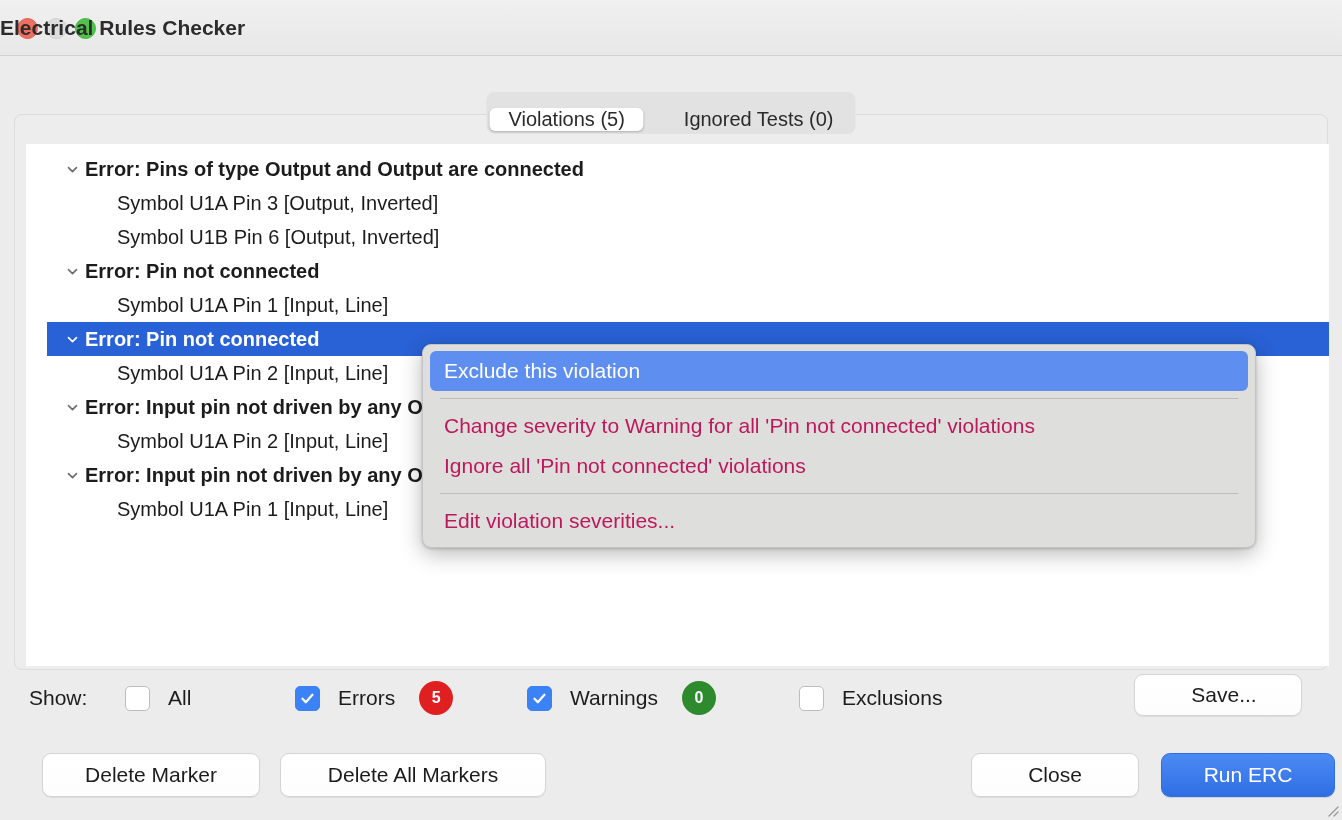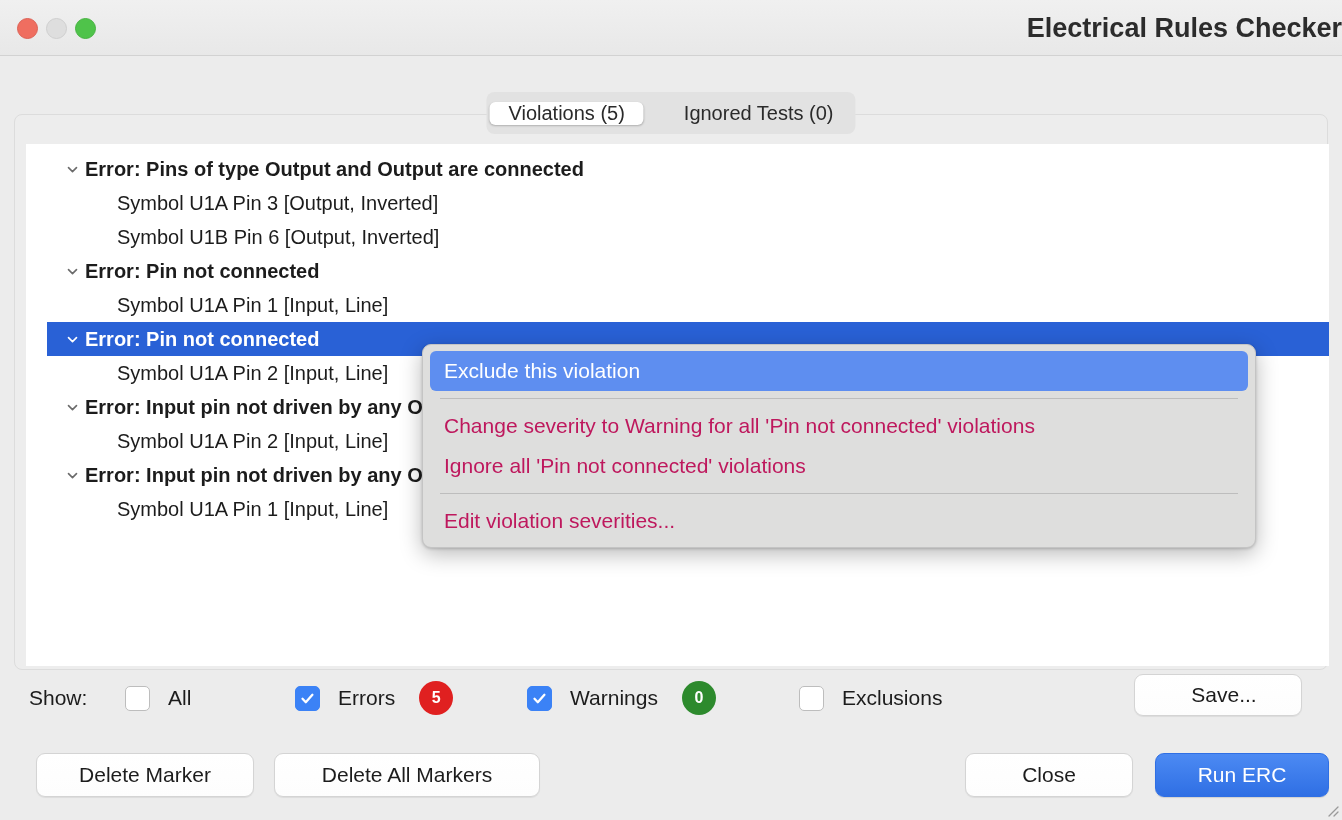--- a/index.html
+++ b/index.html
@@ -49,37 +49,37 @@
   .light.close  { background: #ef6e60; border: 1px solid #dd6155; }
   .light.min    { background: #dedede; border: 1px solid #cfcfcf; }
   .light.zoom   { background: #4fc34a; border: 1px solid #46b341; }
 
   .window-title {
     position: absolute;
     left: 0; top: 0;
     width: 1342px;
     height: 56px;
     line-height: 56px;
-    text-align: right;
-    font-size: 27px;
+    text-align: left;
+    font-size: 21px;
     font-weight: bold;
     color: #2c2c2c;
   }
 
   
   .tabbar {
     position: absolute;
     left: 50%;
     transform: translateX(-50%);
     top: 92px;
     height: 42px;
     background: #e2e2e2;
     border-radius: 8px;
     display: flex;
-    align-items: center;
+    align-items: flex-end;
     padding: 3px;
     box-sizing: border-box;
     z-index: 5;
     gap: 21px;
   }
   .tab {
     display: flex;
     align-items: center;
     justify-content: center;
     padding: 0 19px;
@@ -250,21 +250,21 @@
     font-weight: bold;
     display: inline-flex;
     align-items: center;
     justify-content: center;
     flex: none;
   }
 
   
   .btnbar {
     position: absolute;
-    left: 10px;
+    left: 16px;
     top: 753px;
     width: 1212px;
     height: 50px;
   }
   .btn {
     position: absolute;
     height: 44px;
     border-radius: 9px;
     font-size: 21px;
     display: flex;

